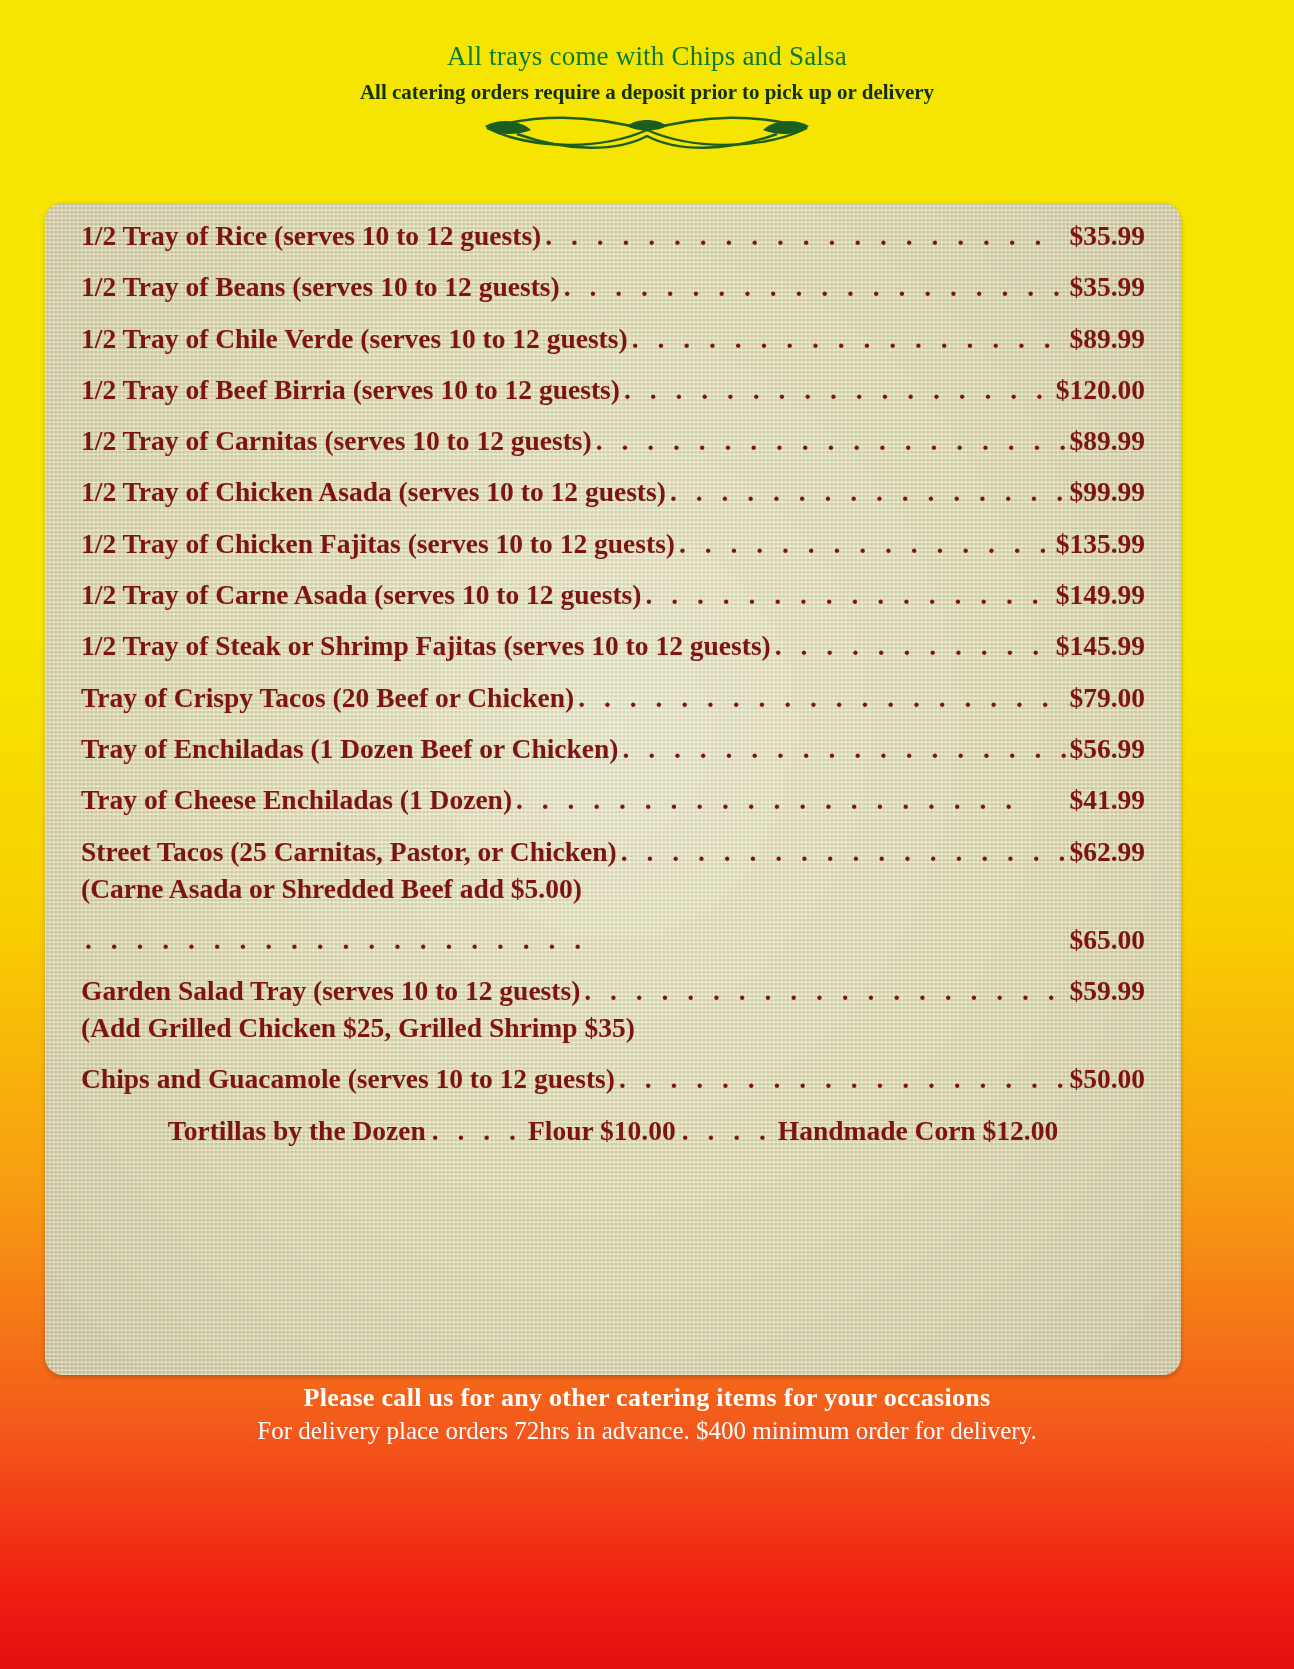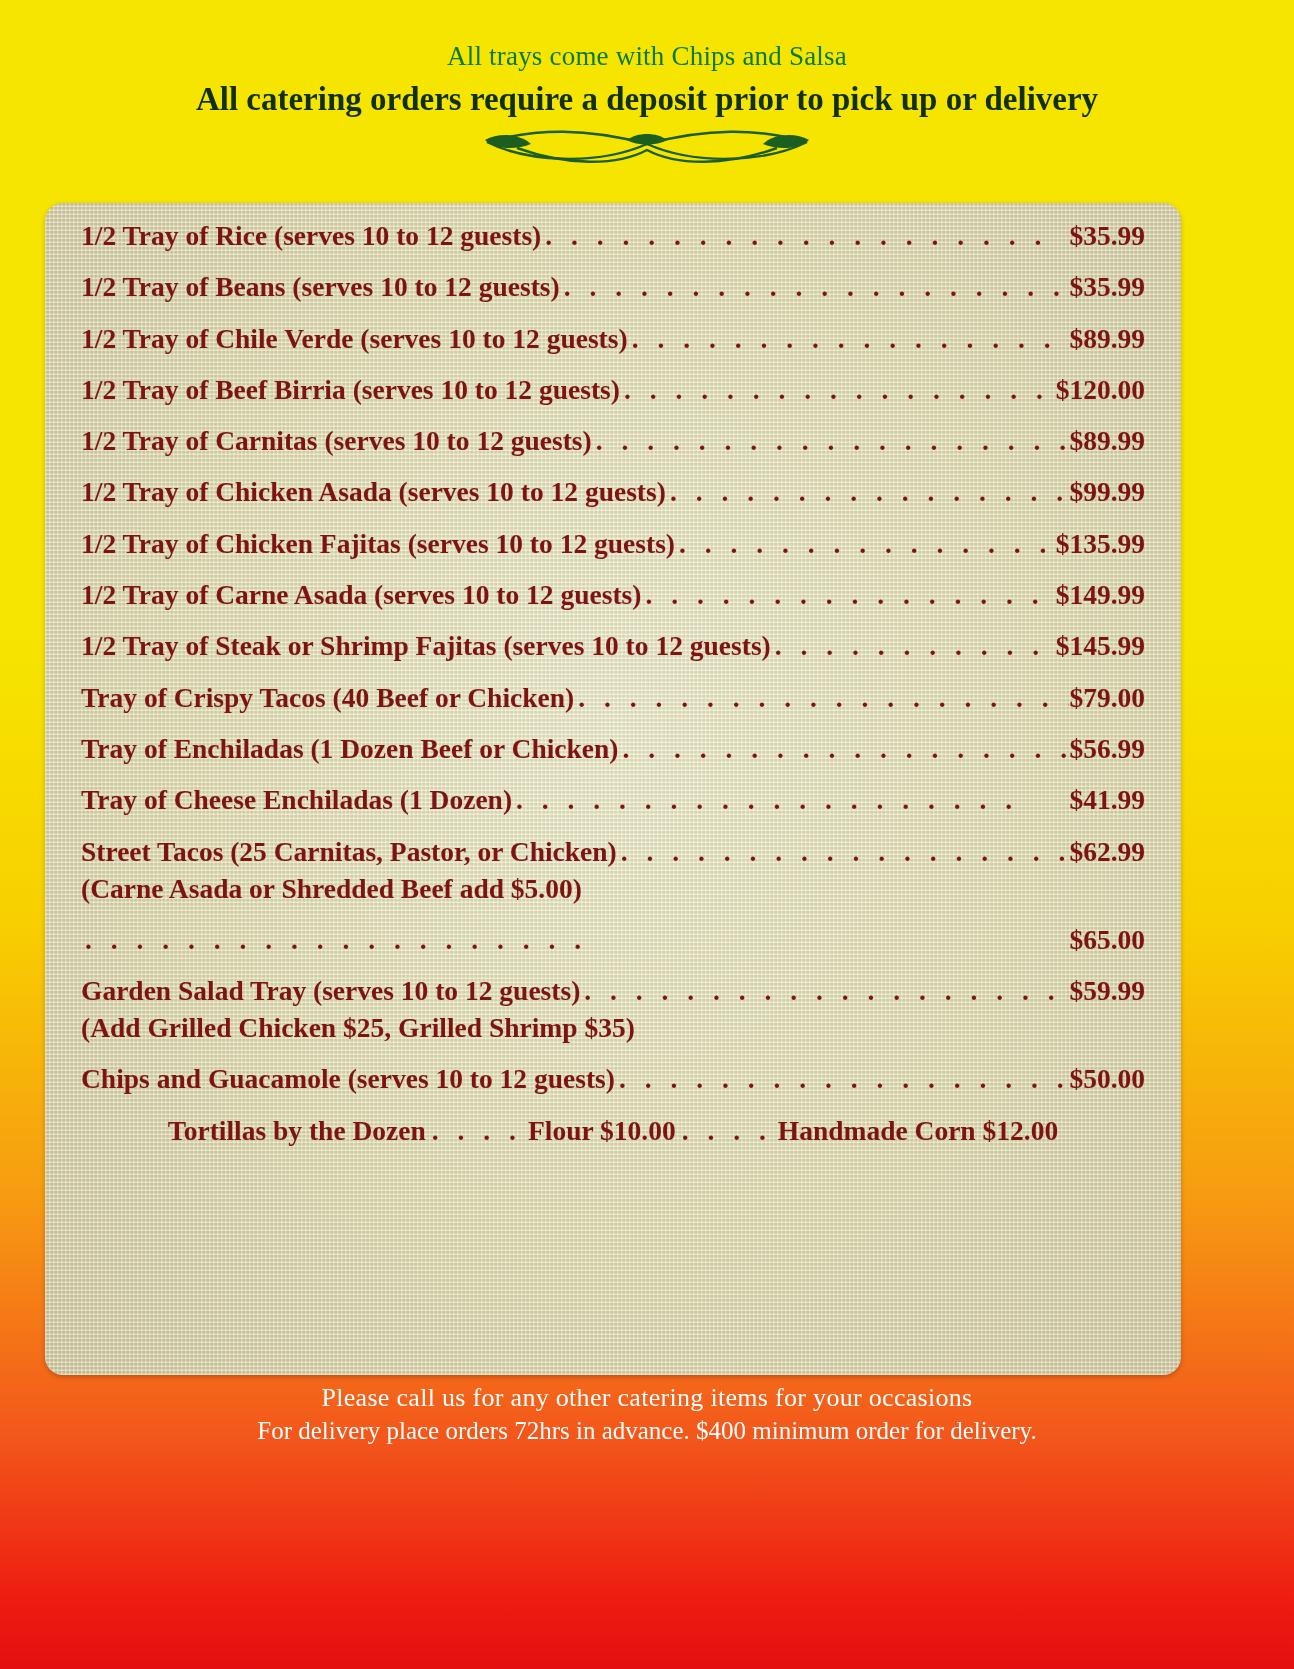--- a/index.html
+++ b/index.html
@@ -28,21 +28,21 @@
     text-align: center;
   }
   .header-line1 {
     font-size: 27px;
     font-weight: normal;
     color: #0a7a2f;
     letter-spacing: .2px;
     line-height: 1.2;
   }
   .header-line2 {
-    font-size: 33px;
+    font-size: 21px;
     font-weight: bold;
     color: #10300f;
     margin-top: 8px;
     line-height: 1.2;
   }
   .flourish {
     margin-top: 6px;
     height: 44px;
     display: flex;
     justify-content: center;
@@ -121,21 +121,21 @@
   .footer {
     position: absolute;
     left: 0;
     right: 0;
     top: 1382px;
     text-align: center;
     color: #ffffff;
   }
   .footer-line1 {
     font-size: 26px;
-    font-weight: normal;
+    font-weight: bold;
     line-height: 1.25;
     letter-spacing: .3px;
   }
   .footer-line2 {
     font-size: 29px;
     font-weight: bold;
     margin-top: 10px;
     line-height: 1.25;
   }
   .footer-line3 {
@@ -215,21 +215,21 @@
     <span class="price">$149.99</span>
   </div>
 
   <div class="item">
     <span class="name">1/2 Tray of Steak or Shrimp Fajitas (serves 10 to 12 guests)</span>
     <span class="dots">. . . . . . . . . . . . . . . . . . . .</span>
     <span class="price">$145.99</span>
   </div>
 
   <div class="item">
-    <span class="name">Tray of Crispy Tacos (40 Beef or Chicken)</span>
+    <span class="name">Tray of Crispy Tacos (20 Beef or Chicken)</span>
     <span class="dots">. . . . . . . . . . . . . . . . . . . .</span>
     <span class="price">$79.00</span>
   </div>
 
   <div class="item">
     <span class="name">Tray of Enchiladas (1 Dozen Beef or Chicken)</span>
     <span class="dots">. . . . . . . . . . . . . . . . . . . .</span>
     <span class="price">$56.99</span>
   </div>
 

